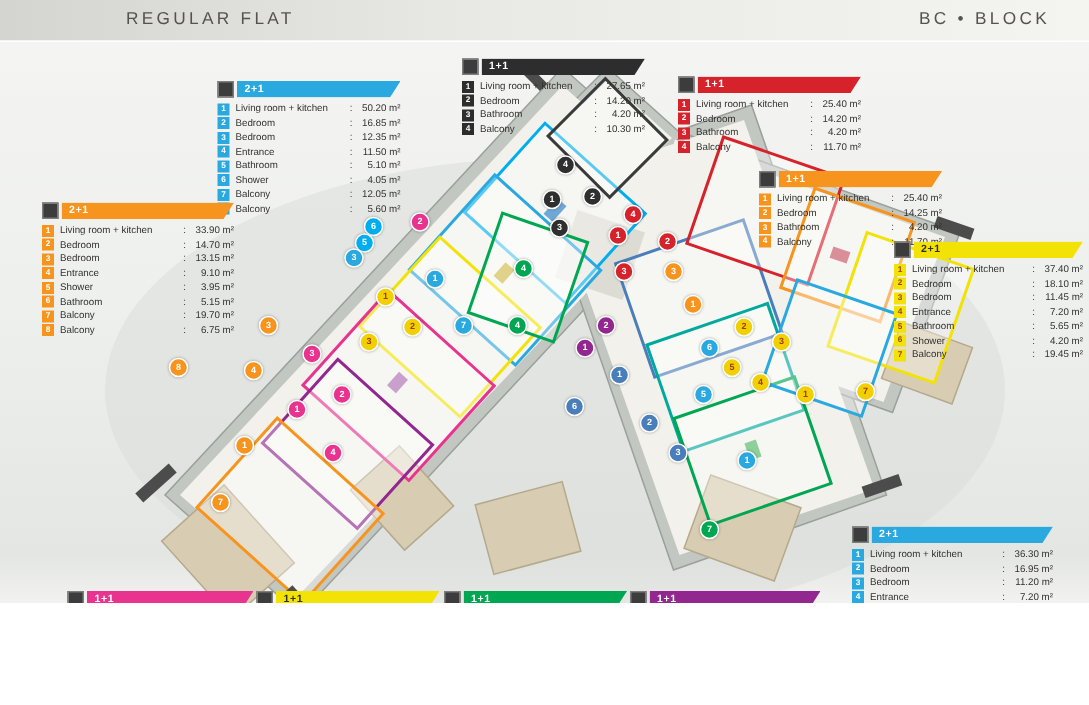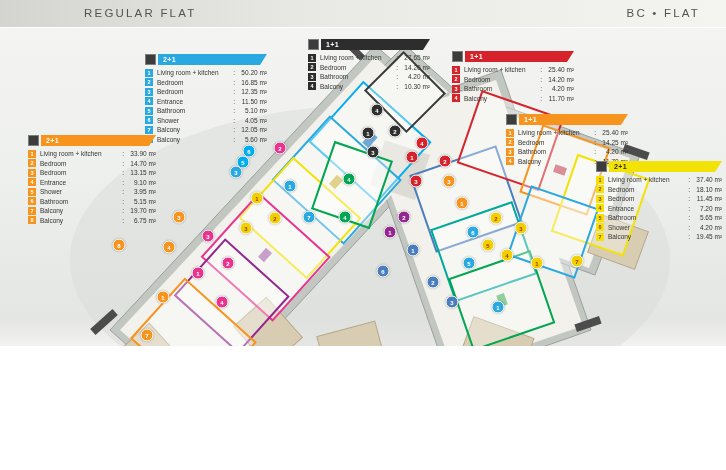--- a/index.html
+++ b/index.html
@@ -1,16 +1,16 @@
 <!DOCTYPE html>
 <html><head>
 <meta charset="utf-8">
 <style>
   html,body{margin:0;padding:0;background:#fff;}
-  .page{position:relative;width:726px;height:346px;overflow:hidden;
+  .page{position:relative;width:726px;height:402px;overflow:hidden;
         font-family:"Liberation Sans",sans-serif;
         background:linear-gradient(180deg,#f5f5f3 0%,#eef0ee 50%,#e4e6e4 92%,#f2f2f0 100%);}
   
   .topbar{position:absolute;left:0;top:0;width:726px;height:27px;
           background:linear-gradient(90deg,#d4d4d0 0%,#e9e9e5 45%,#f4f4f1 100%);
           border-bottom:1px solid #ffffff;}
   .topbar .title{position:absolute;left:84px;top:0;line-height:27px;font-size:11.5px;
                  letter-spacing:2.2px;color:#55534f;}
   .topbar .block{position:absolute;right:26px;top:0;line-height:27px;font-size:11.5px;
                  letter-spacing:2.2px;color:#55534f;}
@@ -47,21 +47,21 @@
   .slot-bottom-3{left:296px;top:394px;}
   .slot-bottom-4{left:420px;top:394px;width:127px;}
 </style>
 </head>
 <body>
 
 <div class="page">
 
   <div class="topbar">
     <span class="title">REGULAR FLAT</span>
-    <span class="block">BC • FLAT</span>
+    <span class="block">BC • BLOCK</span>
   </div>
 
   <svg class="plan" viewBox="0 0 726 470">
     <ellipse cx="370" cy="260" rx="300" ry="155" fill="#dadcd8" opacity="0.5"></ellipse>
 
     <g stroke="#9aa09a" stroke-width="1">
       <polygon points="375,45 465,125 200,410 110,330" fill="#c2c7c2"></polygon>
       <polygon points="359,120 501,70 591,330 449,380" fill="#c2c7c2"></polygon>
       <polygon points="445,85 640,155 595,275 400,205" fill="#c2c7c2"></polygon>
       <polygon points="355,95 405,45 455,90 405,140" fill="#c2c7c2"></polygon>

